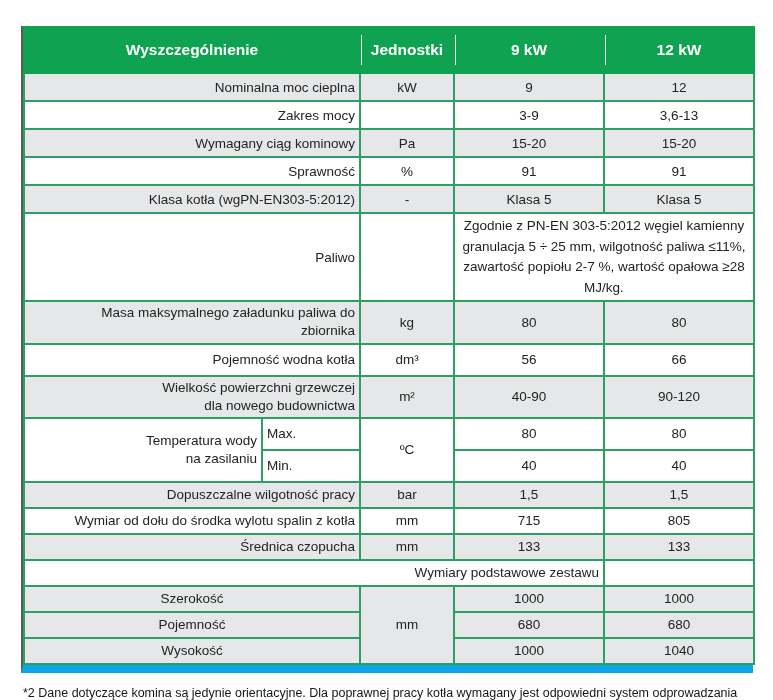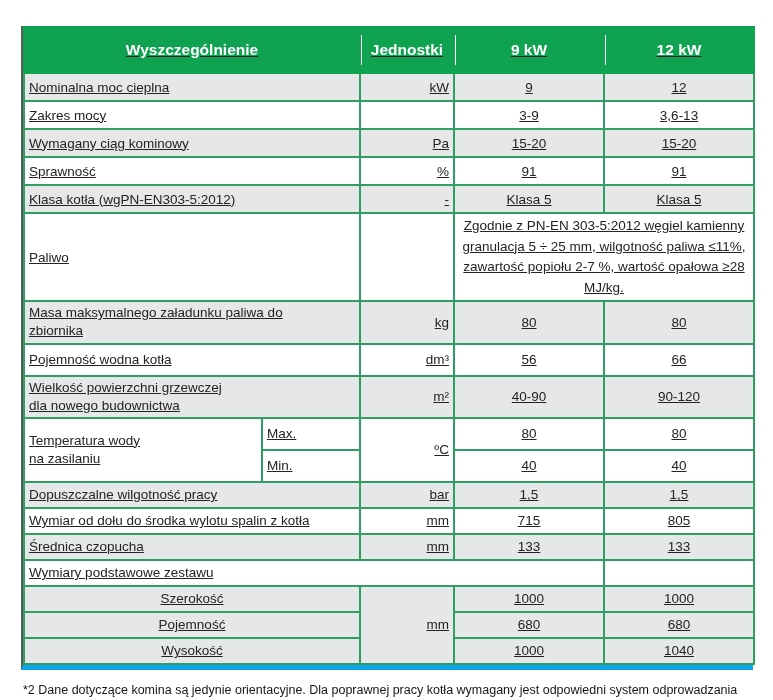--- a/index.html
+++ b/index.html
@@ -12,23 +12,22 @@
   .page {
     width: 773px;
     height: 700px;
     box-sizing: border-box;
     padding: 26px 21px 0 21px;
     background: #ffffff;
   }
   .tbl-wrap {
     width: 730px;
     border-left: 2px solid #595a5c;
-    border-bottom: 5px solid #0ea5e9;
+    border-bottom: 8px solid #0ea5e9;
     box-sizing: content-box;
-    text-decoration: underline;
   }
   table.spec {
     border-collapse: collapse;
     table-layout: fixed;
     width: 730px;
     border: 2px solid #2f9e62;
   }
   table.spec td, table.spec th {
     border: 2px solid #2f9e62;
     font-size: 13.5px;
@@ -52,23 +51,23 @@
     left: -1px;
     top: 7px;
     bottom: 7px;
     width: 2px;
     background: #ffffff;
   }
   
   .shade  { background: #e6e7e8; }
   .plain  { background: #ffffff; }
   
-  td.label { text-align: left; padding-left: 9px; }
+  td.label { text-align: right; padding-left: 9px; }
   td.label-center { text-align: center; }
-  td.unit  { text-align: right; }
+  td.unit  { text-align: center; }
   td.val   { text-align: center; }
   td.sub   { text-align: left; padding-left: 9px; }
   td.maxcell { border-bottom: 3px solid #000000; }
   td.fuel {
     text-align: center;
     font-size: 13px;
     line-height: 1.52;
     padding: 4px 10px;
   }
   .multiline { white-space: pre-line; line-height: 1.35; }

